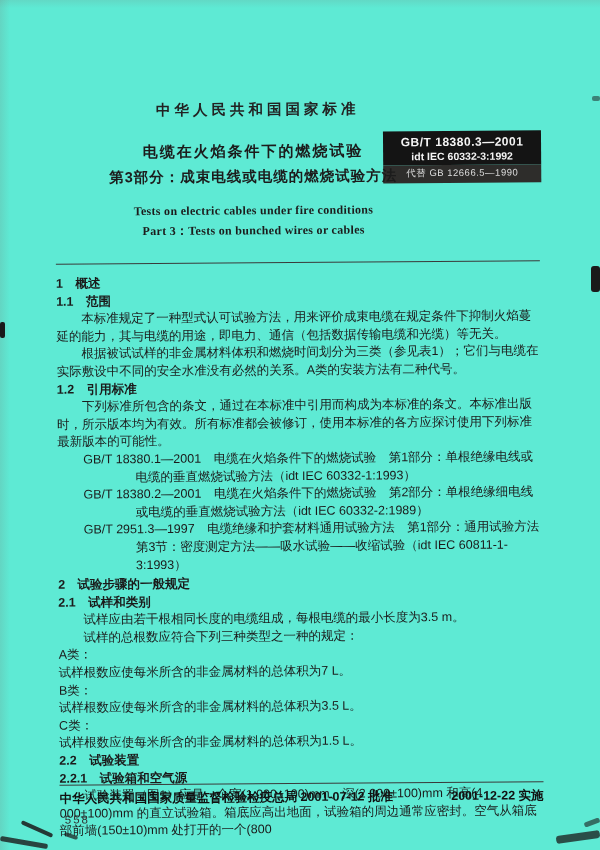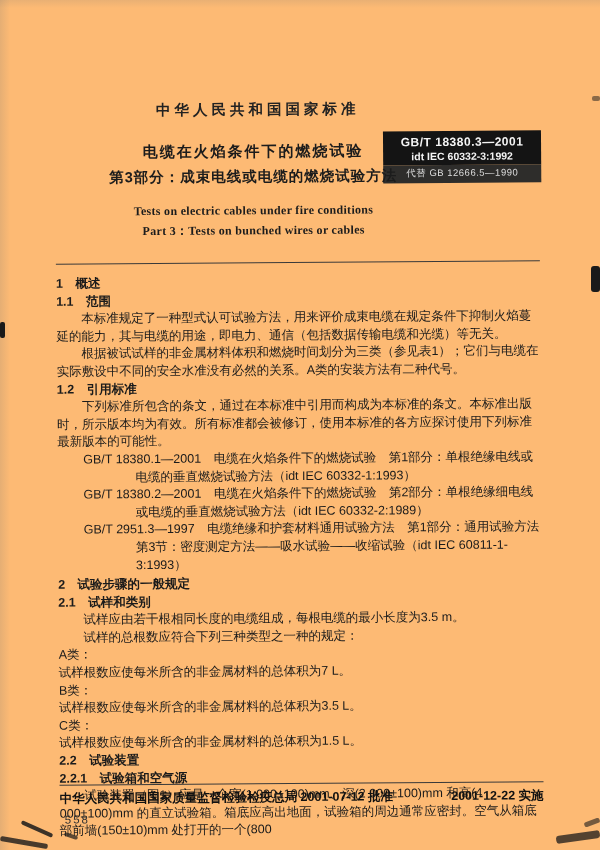--- a/index.html
+++ b/index.html
@@ -6,21 +6,21 @@
   html,body { width:600px; height:850px; }
   body {
     position:relative;
     background:#f4f3ef;
     font-family:"Liberation Sans","DejaVu Sans",sans-serif;
     overflow:hidden;
     color:#1c1c1c;
   }
   .page {
     position:absolute; inset:0;
-    background:#fdba74;
+    background:#5eead4;
   }
   .edge-shade-left {
     position:absolute; left:0; top:0; width:10px; height:100%;
     background:linear-gradient(to right, rgba(120,120,115,0.18), rgba(120,120,115,0));
   }
   .edge-shade-top {
     position:absolute; left:0; top:0; width:100%; height:8px;
     background:linear-gradient(to bottom, rgba(120,120,115,0.15), rgba(120,120,115,0));
   }
   .content {

